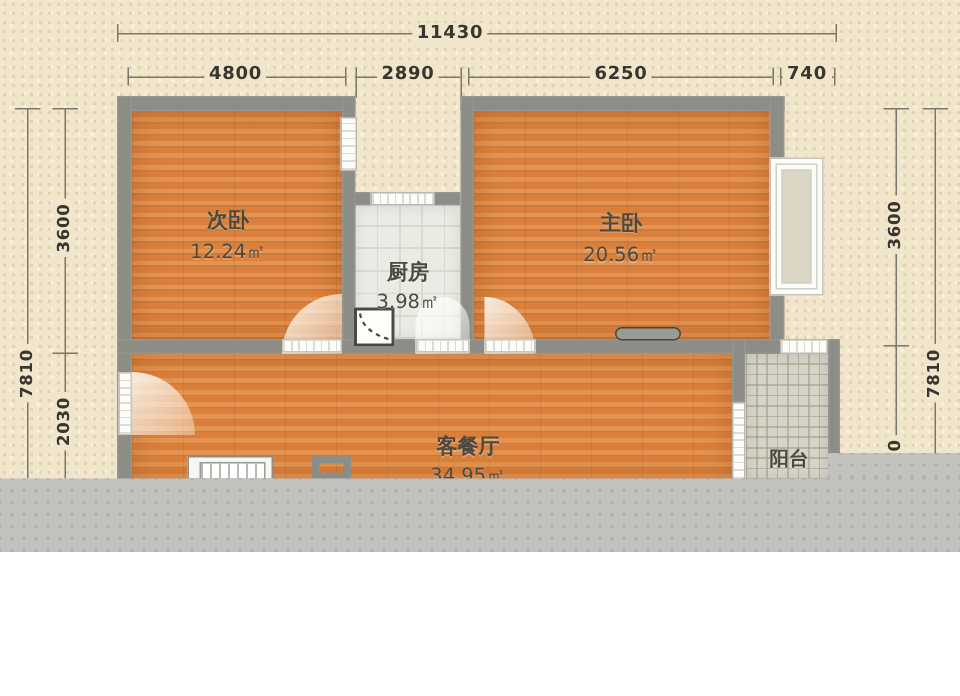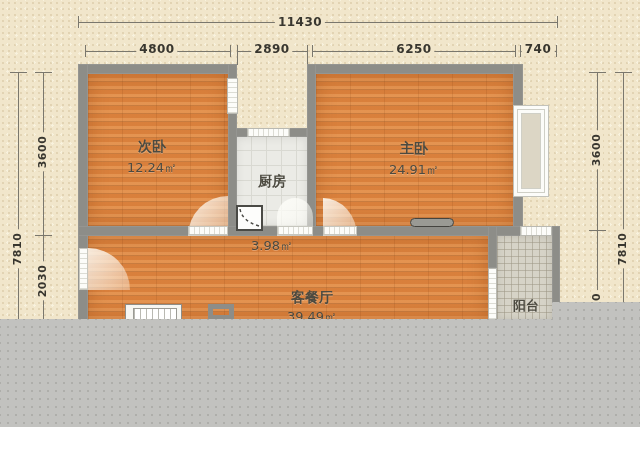--- a/index.html
+++ b/index.html
@@ -1,17 +1,17 @@
 <!DOCTYPE html>
 <html><head>
 <meta charset="utf-8">
 <style>
   html,body{margin:0;padding:0;}
   #stage{
-    position:relative; width:640px; height:427px; overflow:hidden;
+    position:relative; width:640px; height:368px; overflow:hidden;
     background-color:#f1e6cb;
     background-image:
       radial-gradient(rgba(198,176,134,.35) 1px, transparent 1.4px),
       radial-gradient(rgba(255,252,240,.5) 1px, transparent 1.2px);
     background-size:6px 6px, 9px 9px;
     background-position:0 0, 3px 4px;
     font-family:"DejaVu Sans","Liberation Sans",sans-serif;
   }
   .abs{position:absolute;}
   
@@ -167,23 +167,23 @@
 
   <div class="abs" style="left:410px;top:218px;width:44px;height:9px;background:#9a9a94;border:1px solid #45443f;border-radius:5px;box-sizing:border-box;"></div>
   <div class="abs" style="left:125px;top:304px;width:57px;height:16px;background:#f6f6f2;border:1px solid #8d8d88;box-sizing:border-box;">
     <div class="abs" style="left:7px;top:3px;width:42px;height:10px;background:#ffffff;border:1px solid #9a9a94;background-image:repeating-linear-gradient(90deg,#b9b9b2 0 1px, transparent 1px 6px);"></div>
   </div>
   <div class="abs" style="left:208px;top:304px;width:26px;height:16px;border:5px solid #8d8d88;background:transparent;box-sizing:border-box;"></div>
 
   <div class="room-label" style="left:152px;top:147px;">次卧</div>
   <div class="area-label" style="left:152px;top:168px;">12.24㎡</div>
   <div class="room-label" style="left:272px;top:182px;text-align:center;">厨房</div>
-  <div class="area-label" style="left:272px;top:201px;margin-top:45px;">3.98㎡</div>
+  <div class="area-label" style="left:272px;top:201px;">3.98㎡</div>
   <div class="room-label" style="left:414px;top:149px;">主卧</div>
-  <div class="area-label" style="left:414px;top:170px;">24.91㎡</div>
+  <div class="area-label" style="left:414px;top:170px;">20.56㎡</div>
   <div class="room-label" style="left:312px;top:298px;">客餐厅</div>
-  <div class="area-label" style="left:312px;top:317px;">39.49㎡</div>
+  <div class="area-label" style="left:312px;top:317px;">34.95㎡</div>
   <div class="room-label" style="left:526px;top:306px;font-size:13px;">阳台</div>
 
   <div class="overlay" style="left:552px;top:302px;width:88px;height:162px;"></div>
   <div class="overlay" style="left:0px;top:319px;width:640px;height:145px;"></div>
 
 </div>
 
 </body></html>

